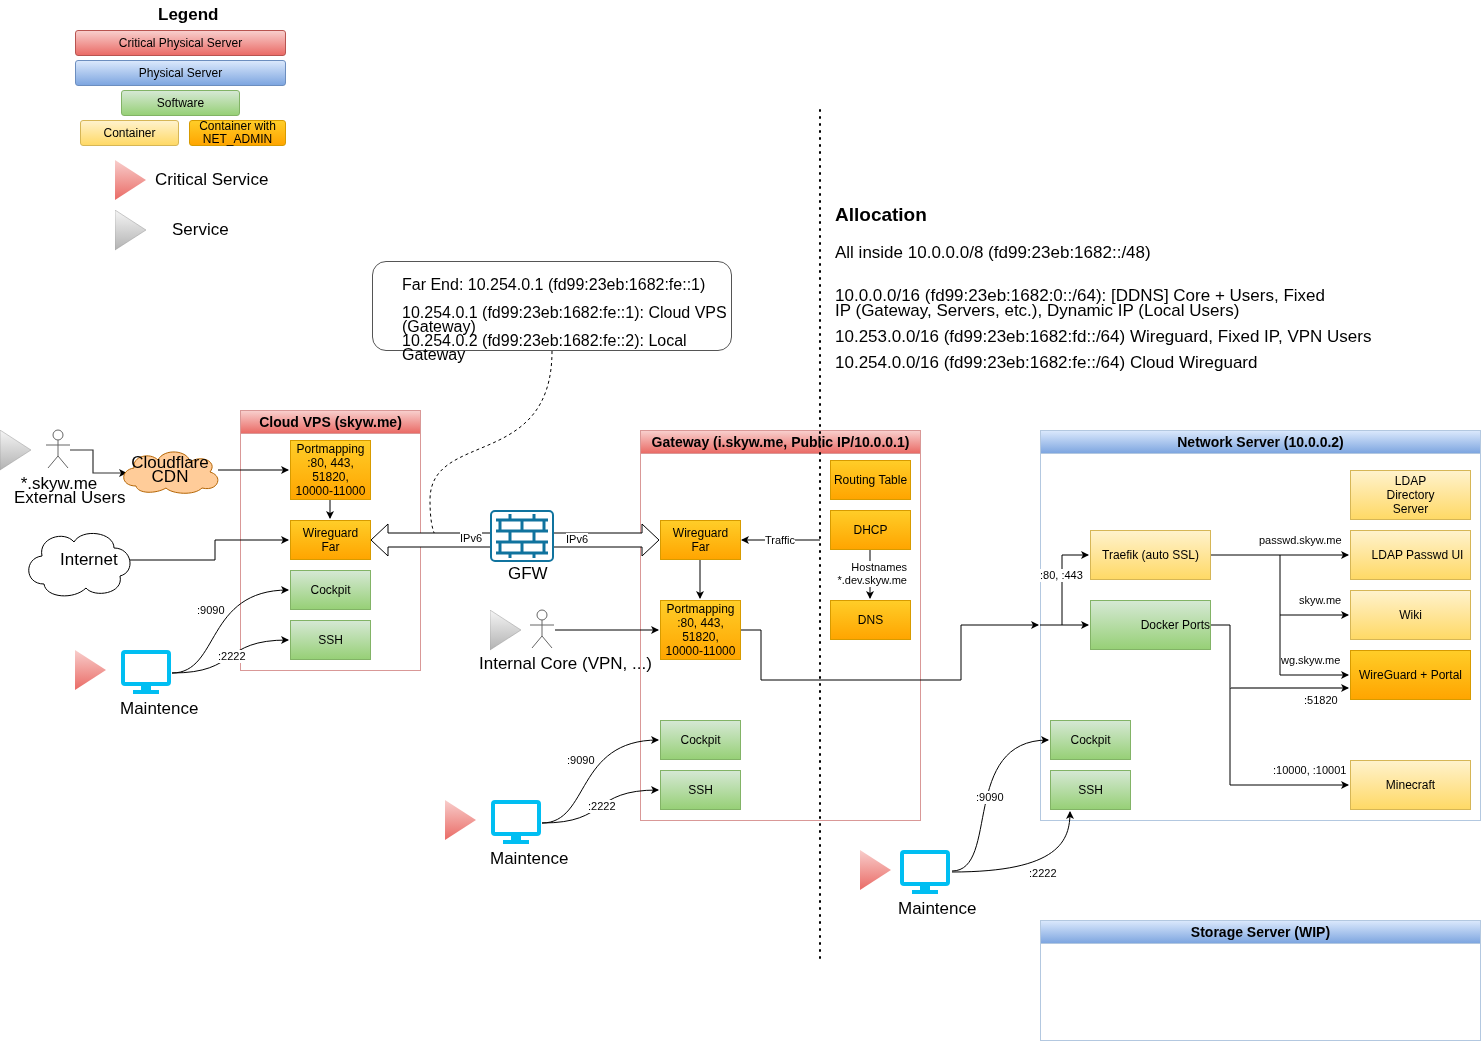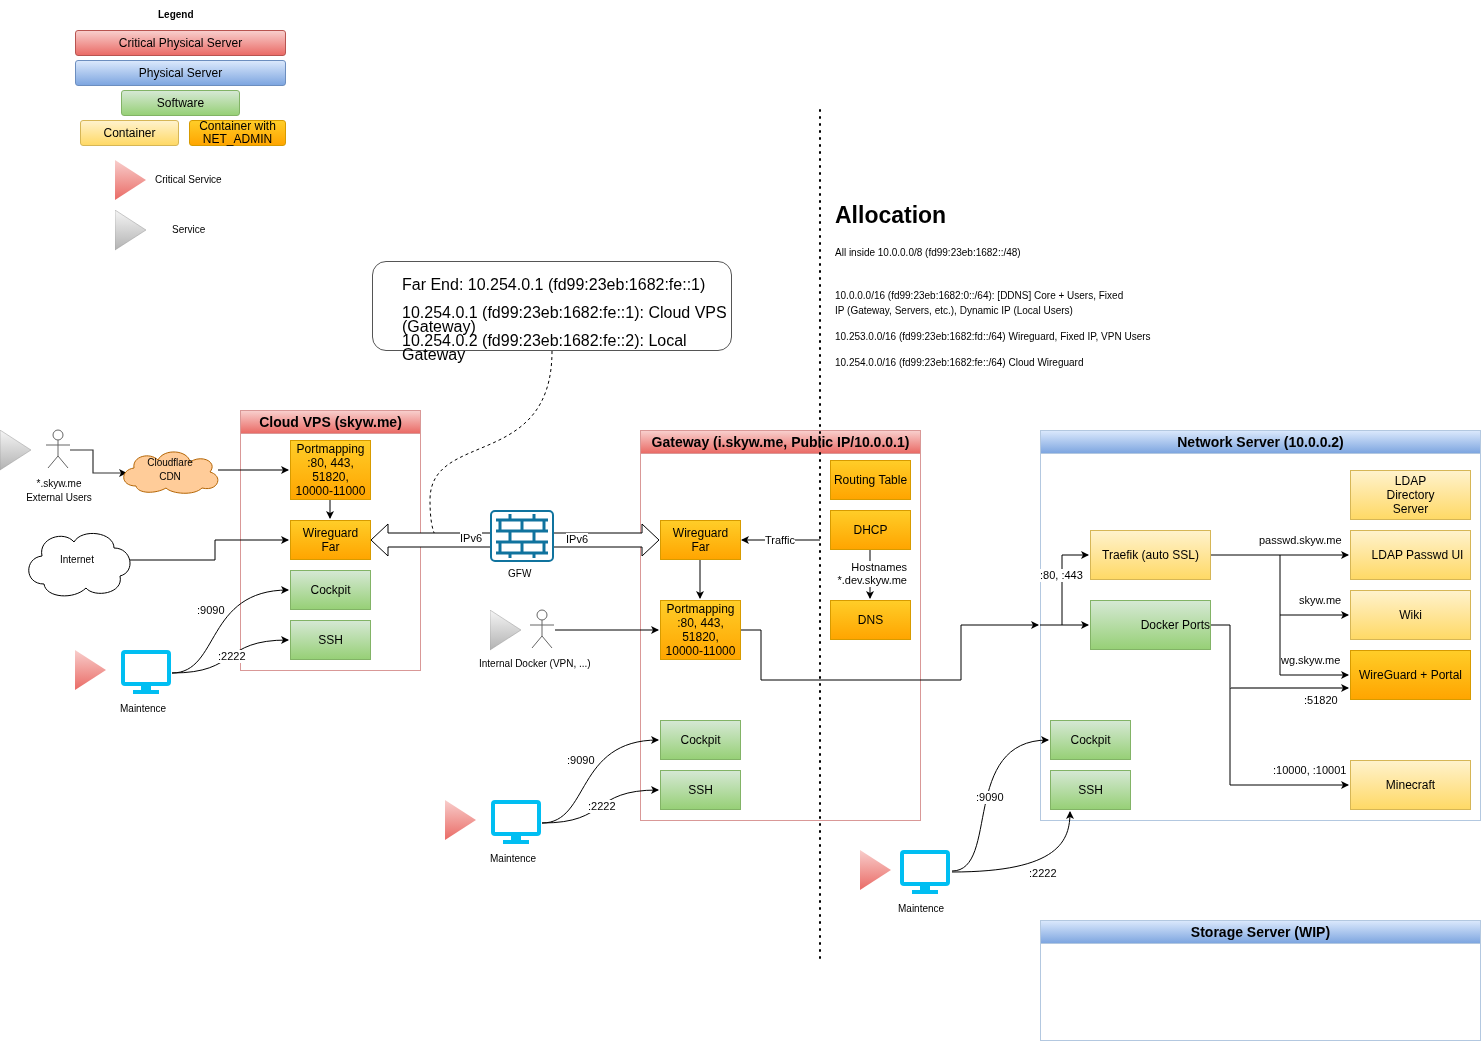--- a/index.html
+++ b/index.html
@@ -15,21 +15,21 @@
   .netadm { background:linear-gradient(#ffcd28,#ffa500); border:1px solid #d79b00; }
   .rounded { border-radius:3px; }
   .pool { position:absolute; box-sizing:border-box; background:#fff; }
   .pool .hdr { position:absolute; left:0; right:0; top:0; height:22px; display:flex; align-items:center;
                justify-content:center; font-weight:bold; font-size:14px; }
   .pool.red { border:1px solid #d99897; }
   .pool.red .hdr { background:linear-gradient(#f8cecc,#ea6b66); border-bottom:1px solid #d99897; }
   .pool.blue { border:1px solid #b3c8e0; }
   .pool.blue .hdr { background:linear-gradient(#dae8fc,#7ea6e0); border-bottom:1px solid #b3c8e0; }
   .lbl { position:absolute; font-size:11px; white-space:nowrap; background:#fff; line-height:13px; }
-  .txt { position:absolute; font-size:10px; white-space:nowrap; line-height:14px; }
+  .txt { position:absolute; font-size:17px; white-space:nowrap; line-height:14px; }
   .note { position:absolute; box-sizing:border-box; border:1px solid #555; border-radius:14px; background:#fff;
           padding:16px 0 0 29px; font-size:16px; line-height:14px; }
   svg.wires { position:absolute; left:0; top:0; }
 </style>
 </head>
 <body>
 
 <div class="txt" style="left:158px;top:8px;font-weight:bold;">Legend</div>
 <div class="box crit-phys" style="left:75px;top:30px;width:211px;height:26px;">
     <span>Critical Physical Server</span>
@@ -68,21 +68,21 @@
 </svg>
 <div class="txt" style="left:172px;top:223px;">Service</div>
 
 <div class="note" style="left:372px;top:261px;width:360px;height:90px;">
   <div>Far End: 10.254.0.1 (fd99:23eb:1682:fe::1)</div>
   <div style="height:14px;"></div>
   <div>10.254.0.1 (fd99:23eb:1682:fe::1): Cloud VPS (Gateway)</div>
   <div>10.254.0.2 (fd99:23eb:1682:fe::2): Local Gateway</div>
 </div>
 
-<div class="txt" style="left:835px;top:201px;font-size:23px;font-weight:bold;line-height:28px;">Allocation</div>
+<div class="txt" style="left:835px;top:201px;font-size:19px;font-weight:bold;line-height:28px;">Allocation</div>
 <div class="txt" style="left:835px;top:246px;">All inside 10.0.0.0/8 (fd99:23eb:1682::/48)</div>
 <div class="txt" style="left:835px;top:289px;">10.0.0.0/16 (fd99:23eb:1682:0::/64): [DDNS] Core + Users, Fixed</div>
 <div class="txt" style="left:835px;top:304px;">IP (Gateway, Servers, etc.), Dynamic IP (Local Users)</div>
 <div class="txt" style="left:835px;top:330px;">10.253.0.0/16 (fd99:23eb:1682:fd::/64) Wireguard, Fixed IP, VPN Users</div>
 <div class="txt" style="left:835px;top:356px;">10.254.0.0/16 (fd99:23eb:1682:fe::/64) Cloud Wireguard</div>
 
 <div class="pool red" style="left:240px;top:410px;width:181px;height:261px;">
   <div class="hdr">Cloud VPS (skyw.me)</div>
 </div>
 <div class="pool red" style="left:640px;top:430px;width:281px;height:391px;">
@@ -208,21 +208,21 @@
 </svg>
 <svg class="abs" style="left:528px;top:608px;" width="30" height="44">
   <g fill="none" stroke="#666" stroke-width="1">
     <circle cx="14" cy="7" r="5" fill="#fff"></circle>
     <line x1="14" y1="12" x2="14" y2="28"></line>
       <line x1="2" y1="17" x2="26" y2="17"></line>
     <line x1="14" y1="28" x2="4" y2="40"></line>
       <line x1="14" y1="28" x2="24" y2="40"></line>
   </g>
 </svg>
-<div class="txt" style="left:479px;top:657px;">Internal Docker (VPN, ...)</div>
+<div class="txt" style="left:479px;top:657px;">Internal Core (VPN, ...)</div>
 
 <div class="box netadm" style="left:290px;top:440px;width:81px;height:60px;flex-direction:column;">
   <span>Portmapping</span>
   <span>:80, 443,</span>
   <span>51820,</span>
   <span>10000-11000</span>
 </div>
 <div class="box netadm" style="left:290px;top:520px;width:81px;height:40px;flex-direction:column;">
   <span>Wireguard</span>
   <span>Far</span>

